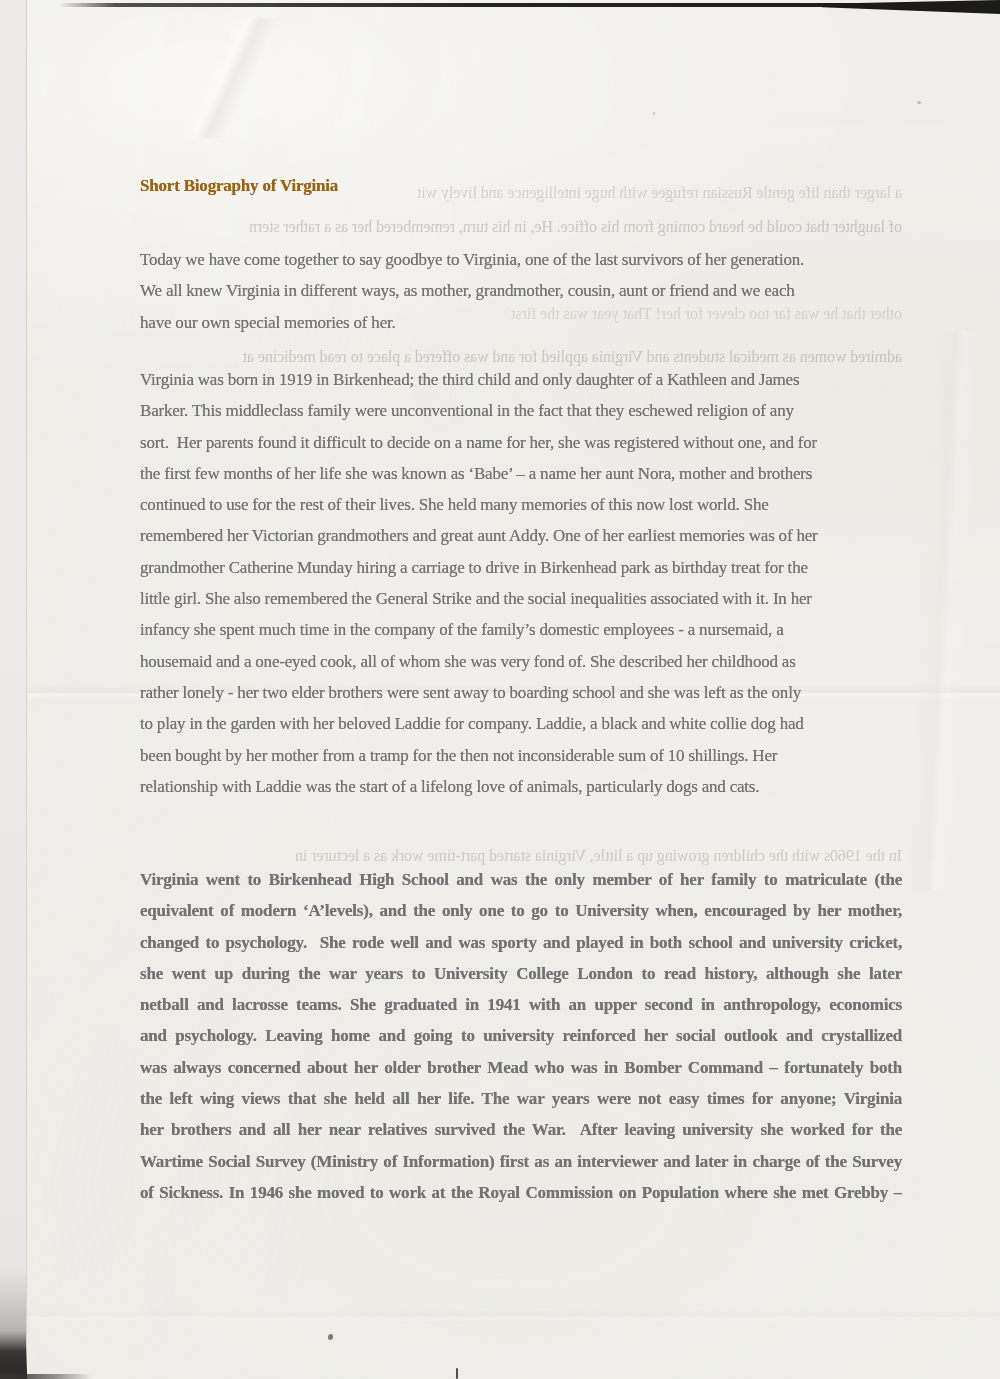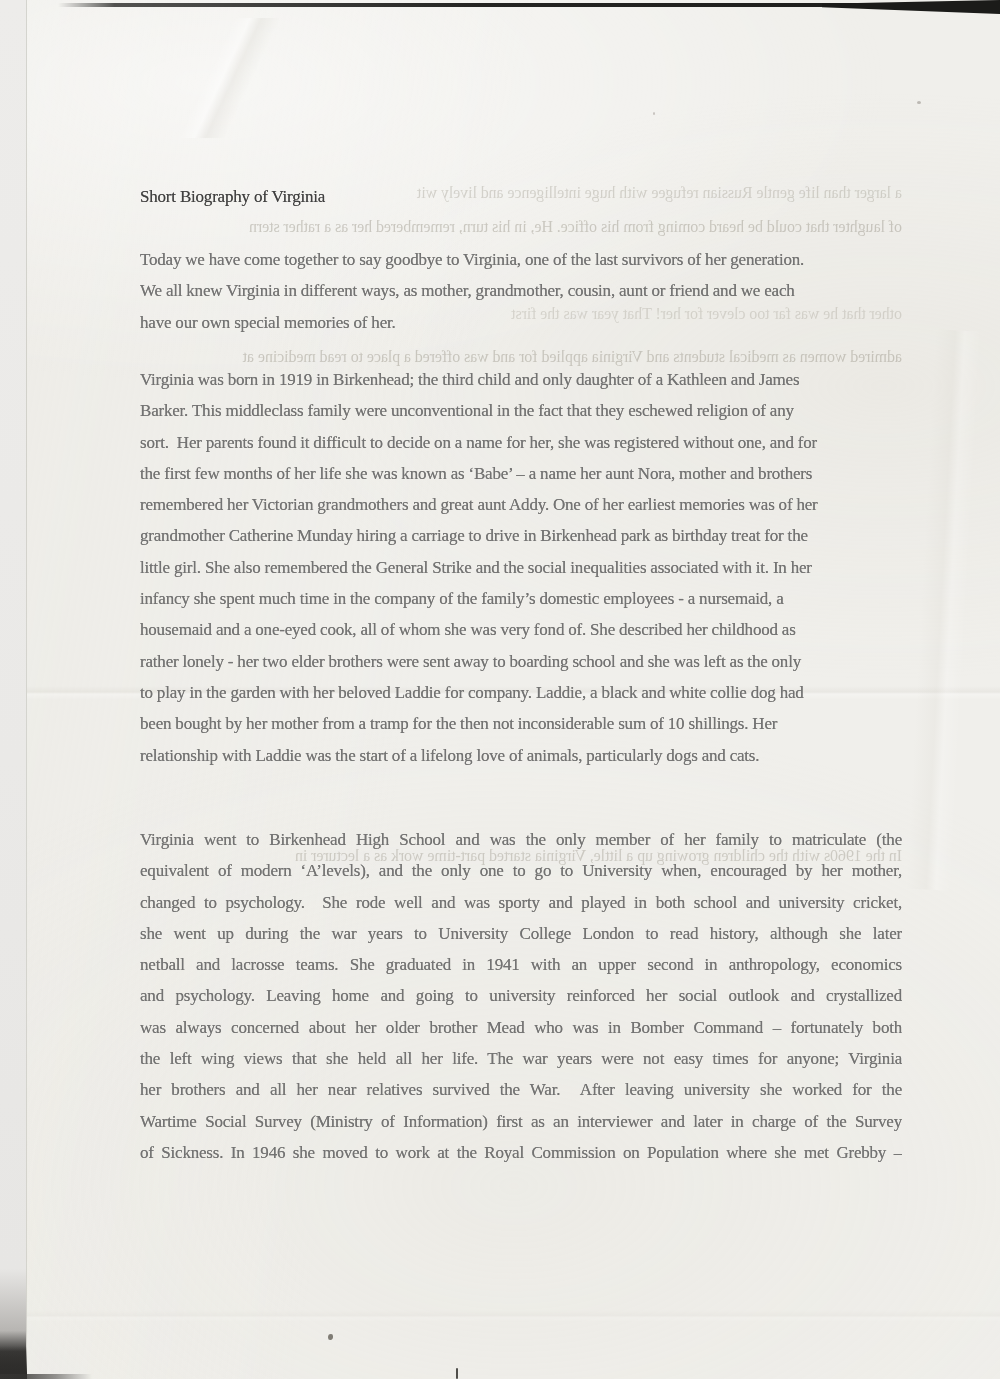--- a/index.html
+++ b/index.html
@@ -60,31 +60,32 @@
     background:linear-gradient(180deg, rgba(212,209,201,0) 0%, rgba(212,209,201,.5) 45%, rgba(255,255,255,.5) 65%, rgba(255,255,255,0) 100%);
   }
   
   .speck{position:absolute;border-radius:50%;}
   #speck-1{left:328px;top:1334px;width:5px;height:6px;background:#5a554e;opacity:.75;border-radius:60% 40% 55% 45%;}
   #speck-2{left:456px;top:1368px;width:2px;height:11px;background:#33312e;opacity:.85;border-radius:1px;}
   #speck-3{left:917px;top:101px;width:4px;height:3px;background:#9a958d;opacity:.6;}
   #speck-4{left:653px;top:112px;width:2px;height:3px;background:#a8a49d;opacity:.6;}
   
   #title{
-    position:absolute;left:140px;top:181px;line-height:31.3px;font-size:17px;
-    letter-spacing:-0.2px;color:#404040;text-shadow:0 0 .5px rgba(36,33,30,.55);
+    position:absolute;left:140px;top:170px;line-height:31.3px;font-size:17px;
+    letter-spacing:-0.2px;color:#a16207;text-shadow:0 0 .5px rgba(36,33,30,.55);
     white-space:nowrap;
+    font-weight:bold;
   }
   .para{
     position:absolute;left:140px;width:762px;font-size:17px;letter-spacing:-0.2px;
     color:#737373;text-shadow:0 0 .5px rgba(38,35,32,.5);
   }
   #para-1{top:244px;}
   #para-2{top:364px;}
-  #para-3{top:824px;}
+  #para-3{top:864px;font-weight:bold;}
   .tline{height:31.3px;line-height:31.3px;white-space:nowrap;}
   .tline.just{white-space:normal;text-align:justify;text-align-last:justify;overflow:hidden;}
   
   #ghost-layer{position:absolute;left:0;top:0;width:1000px;height:1379px;pointer-events:none;}
   .ghost-line{
     position:absolute;left:140px;width:762px;height:22px;line-height:22px;
     font-size:16px;letter-spacing:-0.1px;color:#8a8577;
     transform:scaleX(-1);filter:blur(.7px);white-space:nowrap;overflow:hidden;
   }
 </style>
@@ -113,20 +114,21 @@
   <div id="para-1" class="para">
       <div class="tline">Today we have come together to say goodbye to Virginia, one of the last survivors of her generation.</div>
       <div class="tline">We all knew Virginia in different ways, as mother, grandmother, cousin, aunt or friend and we each</div>
       <div class="tline">have our own special memories of her.</div>
     </div>
   <div id="para-2" class="para">
       <div class="tline">Virginia was born in 1919 in Birkenhead; the third child and only daughter of a Kathleen and James</div>
       <div class="tline">Barker. This middleclass family were unconventional in the fact that they eschewed religion of any</div>
       <div class="tline">sort.&nbsp; Her parents found it difficult to decide on a name for her, she was registered without one, and for</div>
       <div class="tline">the first few months of her life she was known as ‘Babe’ – a name her aunt Nora, mother and brothers</div>
+      <div class="tline">continued to use for the rest of their lives. She held many memories of this now lost world. She</div>
       <div class="tline">remembered her Victorian grandmothers and great aunt Addy. One of her earliest memories was of her</div>
       <div class="tline">grandmother Catherine Munday hiring a carriage to drive in Birkenhead park as birthday treat for the</div>
       <div class="tline">little girl. She also remembered the General Strike and the social inequalities associated with it. In her</div>
       <div class="tline">infancy she spent much time in the company of the family’s domestic employees - a nursemaid, a</div>
       <div class="tline">housemaid and a one-eyed cook, all of whom she was very fond of. She described her childhood as</div>
       <div class="tline">rather lonely - her two elder brothers were sent away to boarding school and she was left as the only</div>
       <div class="tline">to play in the garden with her beloved Laddie for company. Laddie, a black and white collie dog had</div>
       <div class="tline">been bought by her mother from a tramp for the then not inconsiderable sum of 10 shillings. Her</div>
       <div class="tline">relationship with Laddie was the start of a lifelong love of animals, particularly dogs and cats.</div>
     </div>

